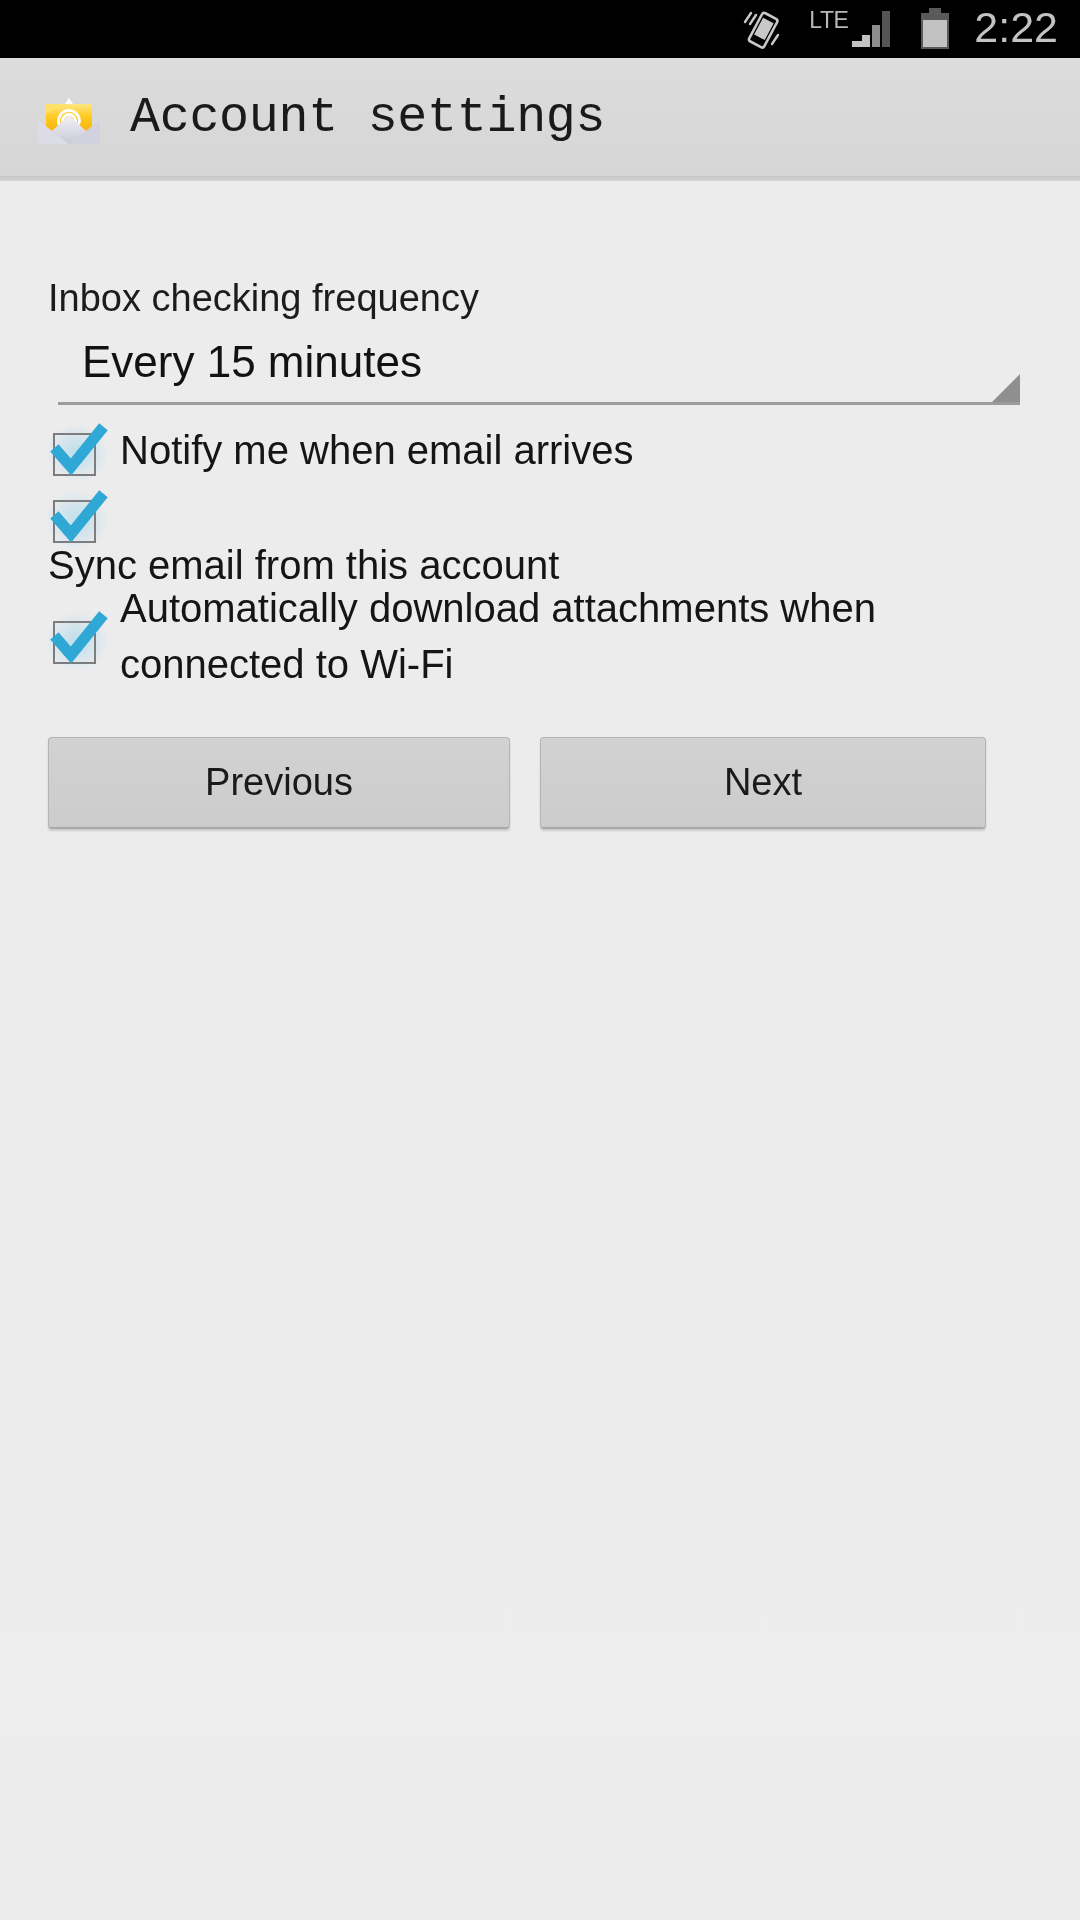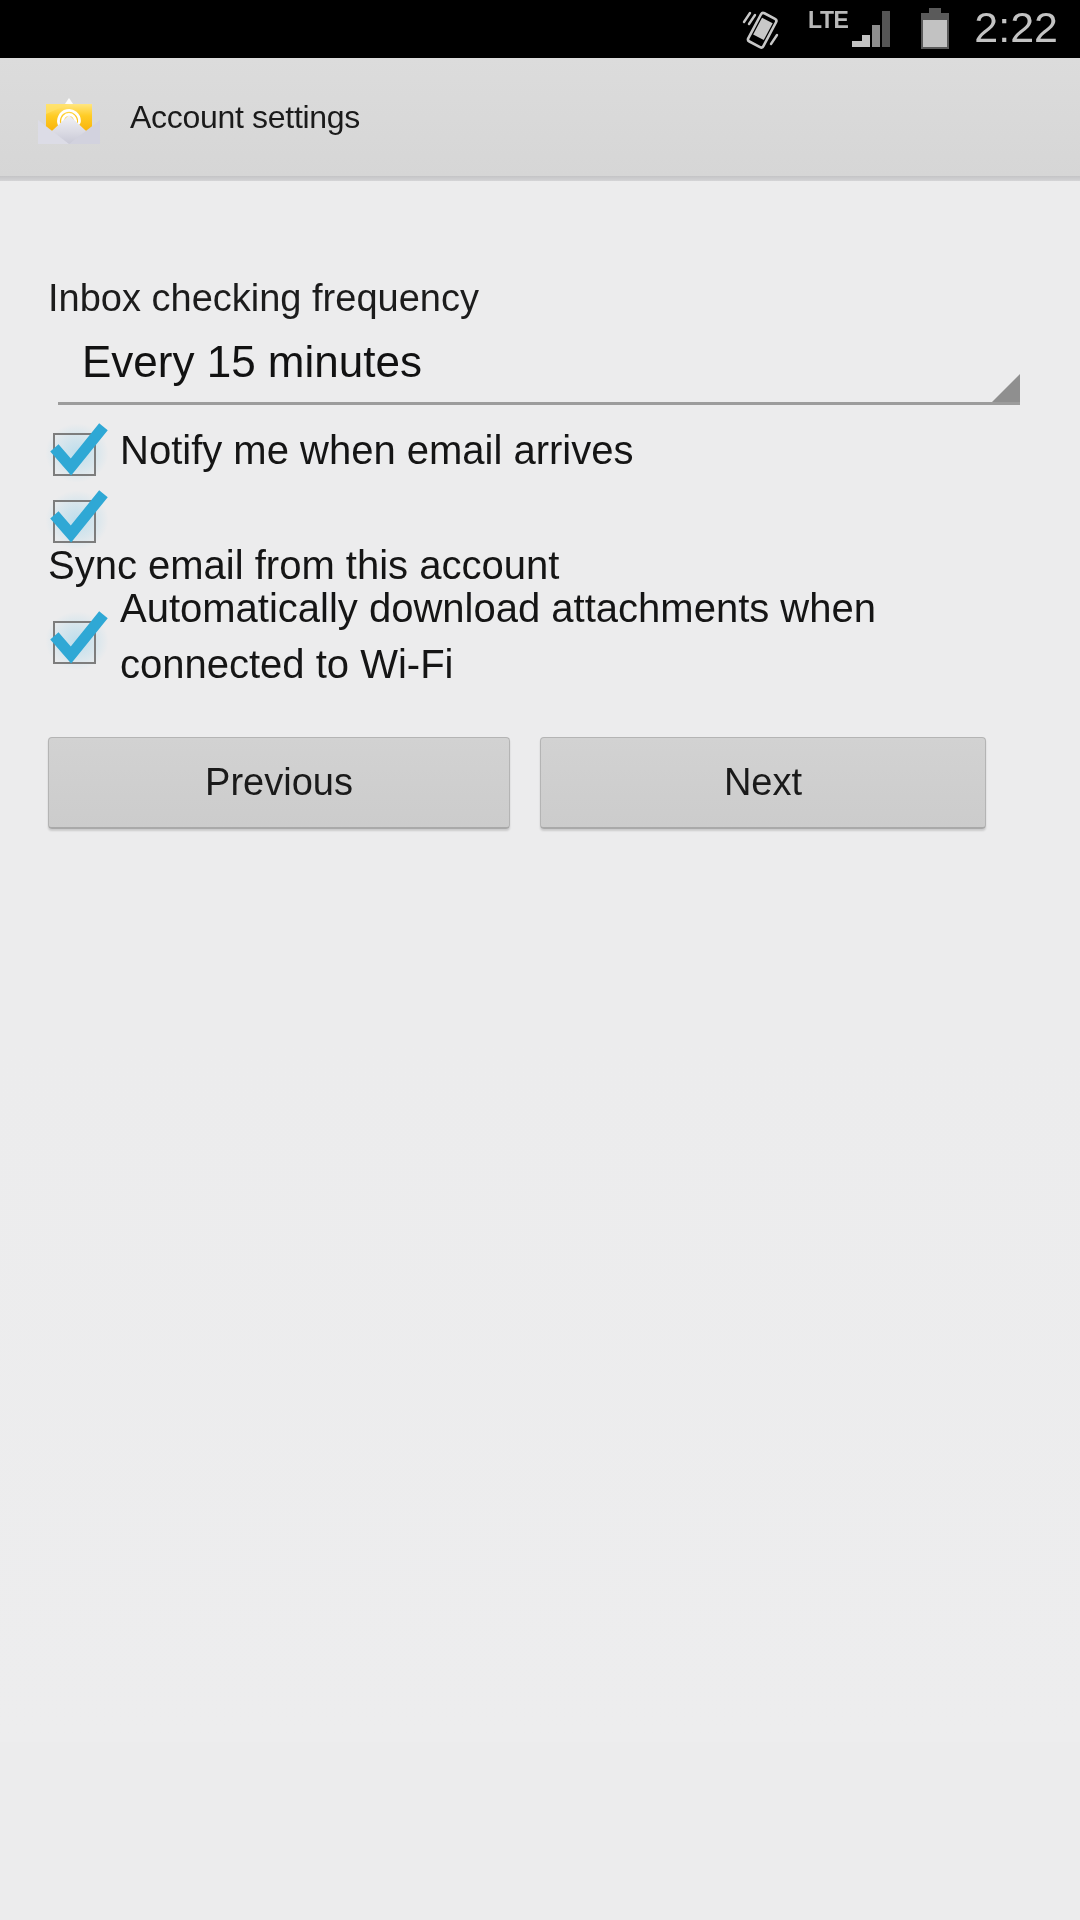--- a/index.html
+++ b/index.html
@@ -15,21 +15,21 @@
     position:absolute; top:0; left:0;
     width:1080px; height:58px;
     background:#000;
     display:flex; align-items:center; justify-content:flex-end;
     padding-right:22px;
   }
   .sb-icon{ display:flex; align-items:center; justify-content:center; }
 
   #vibrate-icon{ margin-right:26px; }
   #lte-label{
-    color:#b9b9b9; font-size:23px; font-weight:bold;
+    color:#b9b9b9; font-size:23px; font-weight:normal;
     letter-spacing:-0.5px; line-height:1;
     margin-right:2px; position:relative; top:-9px;
   }
   #signal-icon{ margin-right:22px; }
   #battery-icon{ margin-right:22px; }
   #clock{
     color:#c3c3c3; font-size:43px; line-height:1;
     letter-spacing:0px; position:relative; top:-2px;
   }
 
@@ -39,22 +39,23 @@
     width:1080px; height:118px;
     background:linear-gradient(#dcdcdc,#d6d6d6);
     display:flex; align-items:center;
   }
   #app-icon{
     width:78px; height:70px;
     margin-left:30px; margin-right:22px;
     position:relative;
   }
   #page-title{
-    font-size:32px; color:#1a1a1a;
+    font-size:50px; color:#1a1a1a;
     letter-spacing:-0.3px;
+    font-family:Liberation Mono, monospace;
   }
   #action-bar-divider{
     position:absolute; top:176px; left:0;
     width:1080px; height:5px;
     background:linear-gradient(#c4c4c6,#d4d4d6);
   }
 
   
   #content{
     position:absolute; top:181px; left:0;

